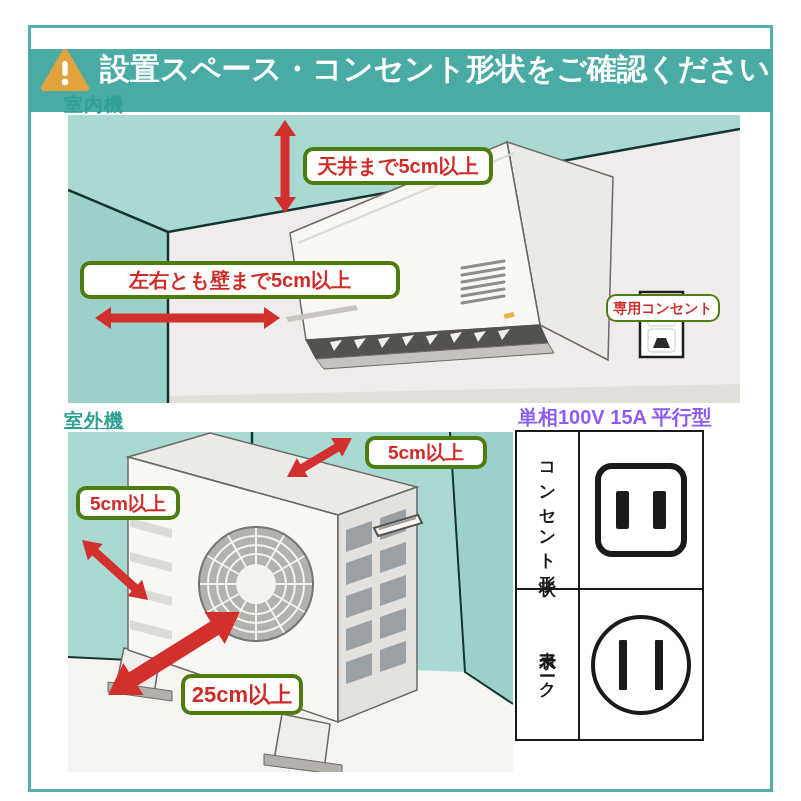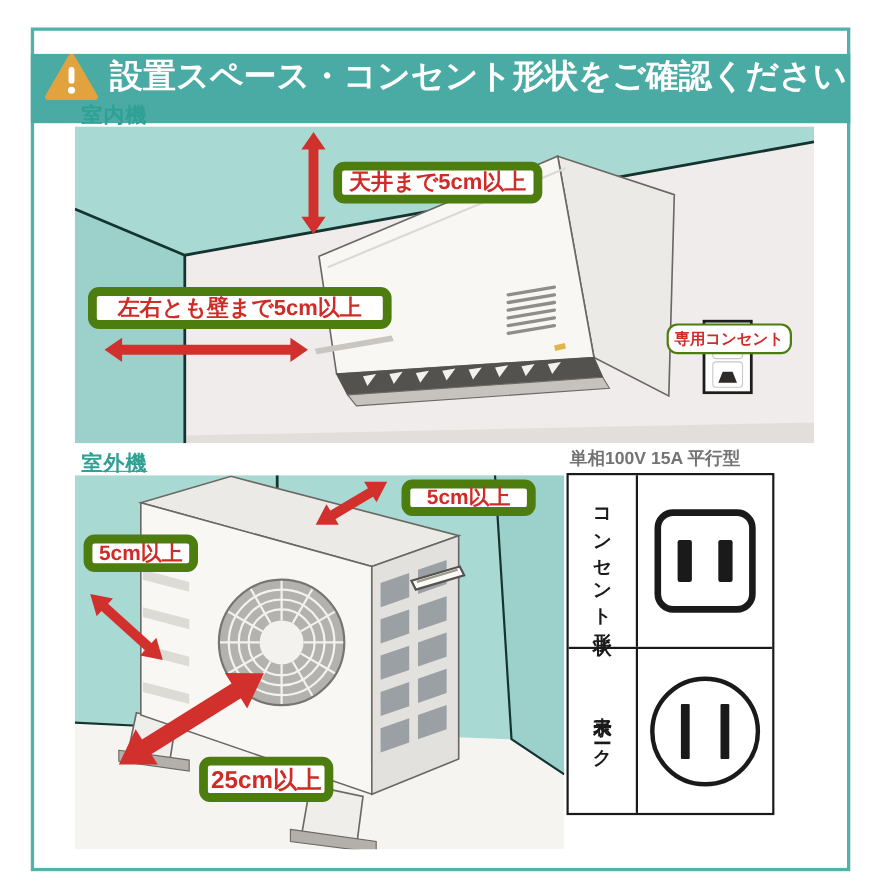--- a/index.html
+++ b/index.html
@@ -13,33 +13,33 @@
   }
   .banner{
     position:absolute;left:28px;top:25px;width:745px;height:63px;
     background:#49aba3;display:flex;align-items:flex-start;box-sizing:border-box;
     padding-left:13px;gap:11px;margin-top:24px;
   }
   .banner-title{
     color:#ffffff;font-size:30px;font-weight:bold;letter-spacing:0px;white-space:nowrap;
   }
   .section-label{
-    position:absolute;color:#2fa094;font-size:19px;font-weight:bold;letter-spacing:1px;margin-left:10px;
+    position:absolute;color:#2fa094;font-size:19px;font-weight:bold;letter-spacing:1px;
   }
   .scene{position:absolute;}
   .scene svg{display:block;}
   .red-tag{
     position:absolute;display:flex;align-items:center;justify-content:center;
-    background:#ffffff;border:8px solid #4d7c0f;border-radius:10px;
+    background:#ffffff;border:4px solid #4d7c0f;border-radius:10px;
     color:#cf2b27;font-weight:bold;white-space:nowrap;box-sizing:border-box;
     line-height:1;
   }
   .spec{position:absolute;left:515px;top:404px;width:192px;}
   .spec-header{
-    color:#737373;font-size:16px;font-weight:bold;letter-spacing:0px;
+    color:#8b5cf6;font-size:20px;font-weight:bold;letter-spacing:0px;
     padding-left:3px;height:26px;display:flex;align-items:center;white-space:nowrap;text-align:center;
   }
   .spec-table{
     border:2px solid #1a1a1a;width:189px;box-sizing:border-box;background:#fff;
   }
   .spec-row{display:flex;}
   .spec-row.first{border-bottom:2px solid #1a1a1a;}
   .spec-cell-label{
     width:61px;border-right:2px solid #1a1a1a;display:flex;align-items:center;justify-content:center;
     writing-mode:vertical-rl;text-orientation:upright;
@@ -120,21 +120,21 @@
       <rect x="580" y="186" width="27" height="25" rx="3" fill="#ffffff" stroke="#c9c7c3"></rect>
       <rect x="587" y="192" width="4" height="11" fill="#1d1d1b"></rect>
       <rect x="596" y="192" width="4" height="11" fill="#1d1d1b"></rect>
       <rect x="580" y="214" width="27" height="23" rx="3" fill="#ffffff" stroke="#c9c7c3"></rect>
       <polygon points="585,233 602,233 598,223 589,223" fill="#2e2c29"></polygon>
     </g>
   </svg>
 </div>
 
 <div class="red-tag" style="left:303px;top:147px;width:190px;height:38px;font-size:20px;">天井まで5cm以上</div>
-<div class="red-tag" style="left:80px;top:261px;width:276px;height:38px;font-size:20px;">左右とも壁まで5cm以上</div>
+<div class="red-tag" style="left:80px;top:261px;width:320px;height:38px;font-size:20px;">左右とも壁まで5cm以上</div>
 <div class="red-tag" style="left:606px;top:257px;width:114px;height:28px;font-size:14px;border-width:2px;margin-top:37px;">専用コンセント</div>
 
 <div class="section-label" style="left:64px;top:408px;text-decoration:underline;">室外機</div>
 
 <div class="scene" style="left:68px;top:432px;width:445px;height:340px;">
   <svg width="445" height="340" viewBox="0 0 445 340">
     <rect width="445" height="340" fill="#f6f4f1"></rect>
     <polygon points="0,0 382,0 397,240 0,225" fill="#a9d9d3"></polygon>
     <polygon points="382,0 445,0 445,272 397,240" fill="#9bd1ca"></polygon>
     <path d="M382,0 L397,240 L445,272" stroke="#143430" stroke-width="2" fill="none"></path>
@@ -209,21 +209,21 @@
     <g fill="#d2302c">
       <line x1="62" y1="249" x2="150" y2="194" stroke="#d2302c" stroke-width="16"></line>
       <polygon points="172,180 156.7,212.1 136.5,179.9"></polygon>
       <polygon points="40,263 75.5,263.1 55.3,230.9"></polygon>
     </g>
   </svg>
 </div>
 
 <div class="red-tag" style="left:365px;top:436px;width:122px;height:33px;font-size:19px;">5cm以上</div>
 <div class="red-tag" style="left:76px;top:486px;width:104px;height:34px;font-size:19px;">5cm以上</div>
-<div class="red-tag" style="left:181px;top:688px;width:122px;height:41px;font-size:22px;">25cm以上</div>
+<div class="red-tag" style="left:181px;top:674px;width:122px;height:41px;font-size:22px;">25cm以上</div>
 
 <div class="spec">
   <div class="spec-header">単相100V 15A 平行型</div>
   <div class="spec-table">
     <div class="spec-row first">
       <div class="spec-cell-label">コンセント形状</div>
       <div class="spec-cell-icon">
         <div class="outlet-square">
           <div class="blade"></div>
             <div class="blade"></div>

